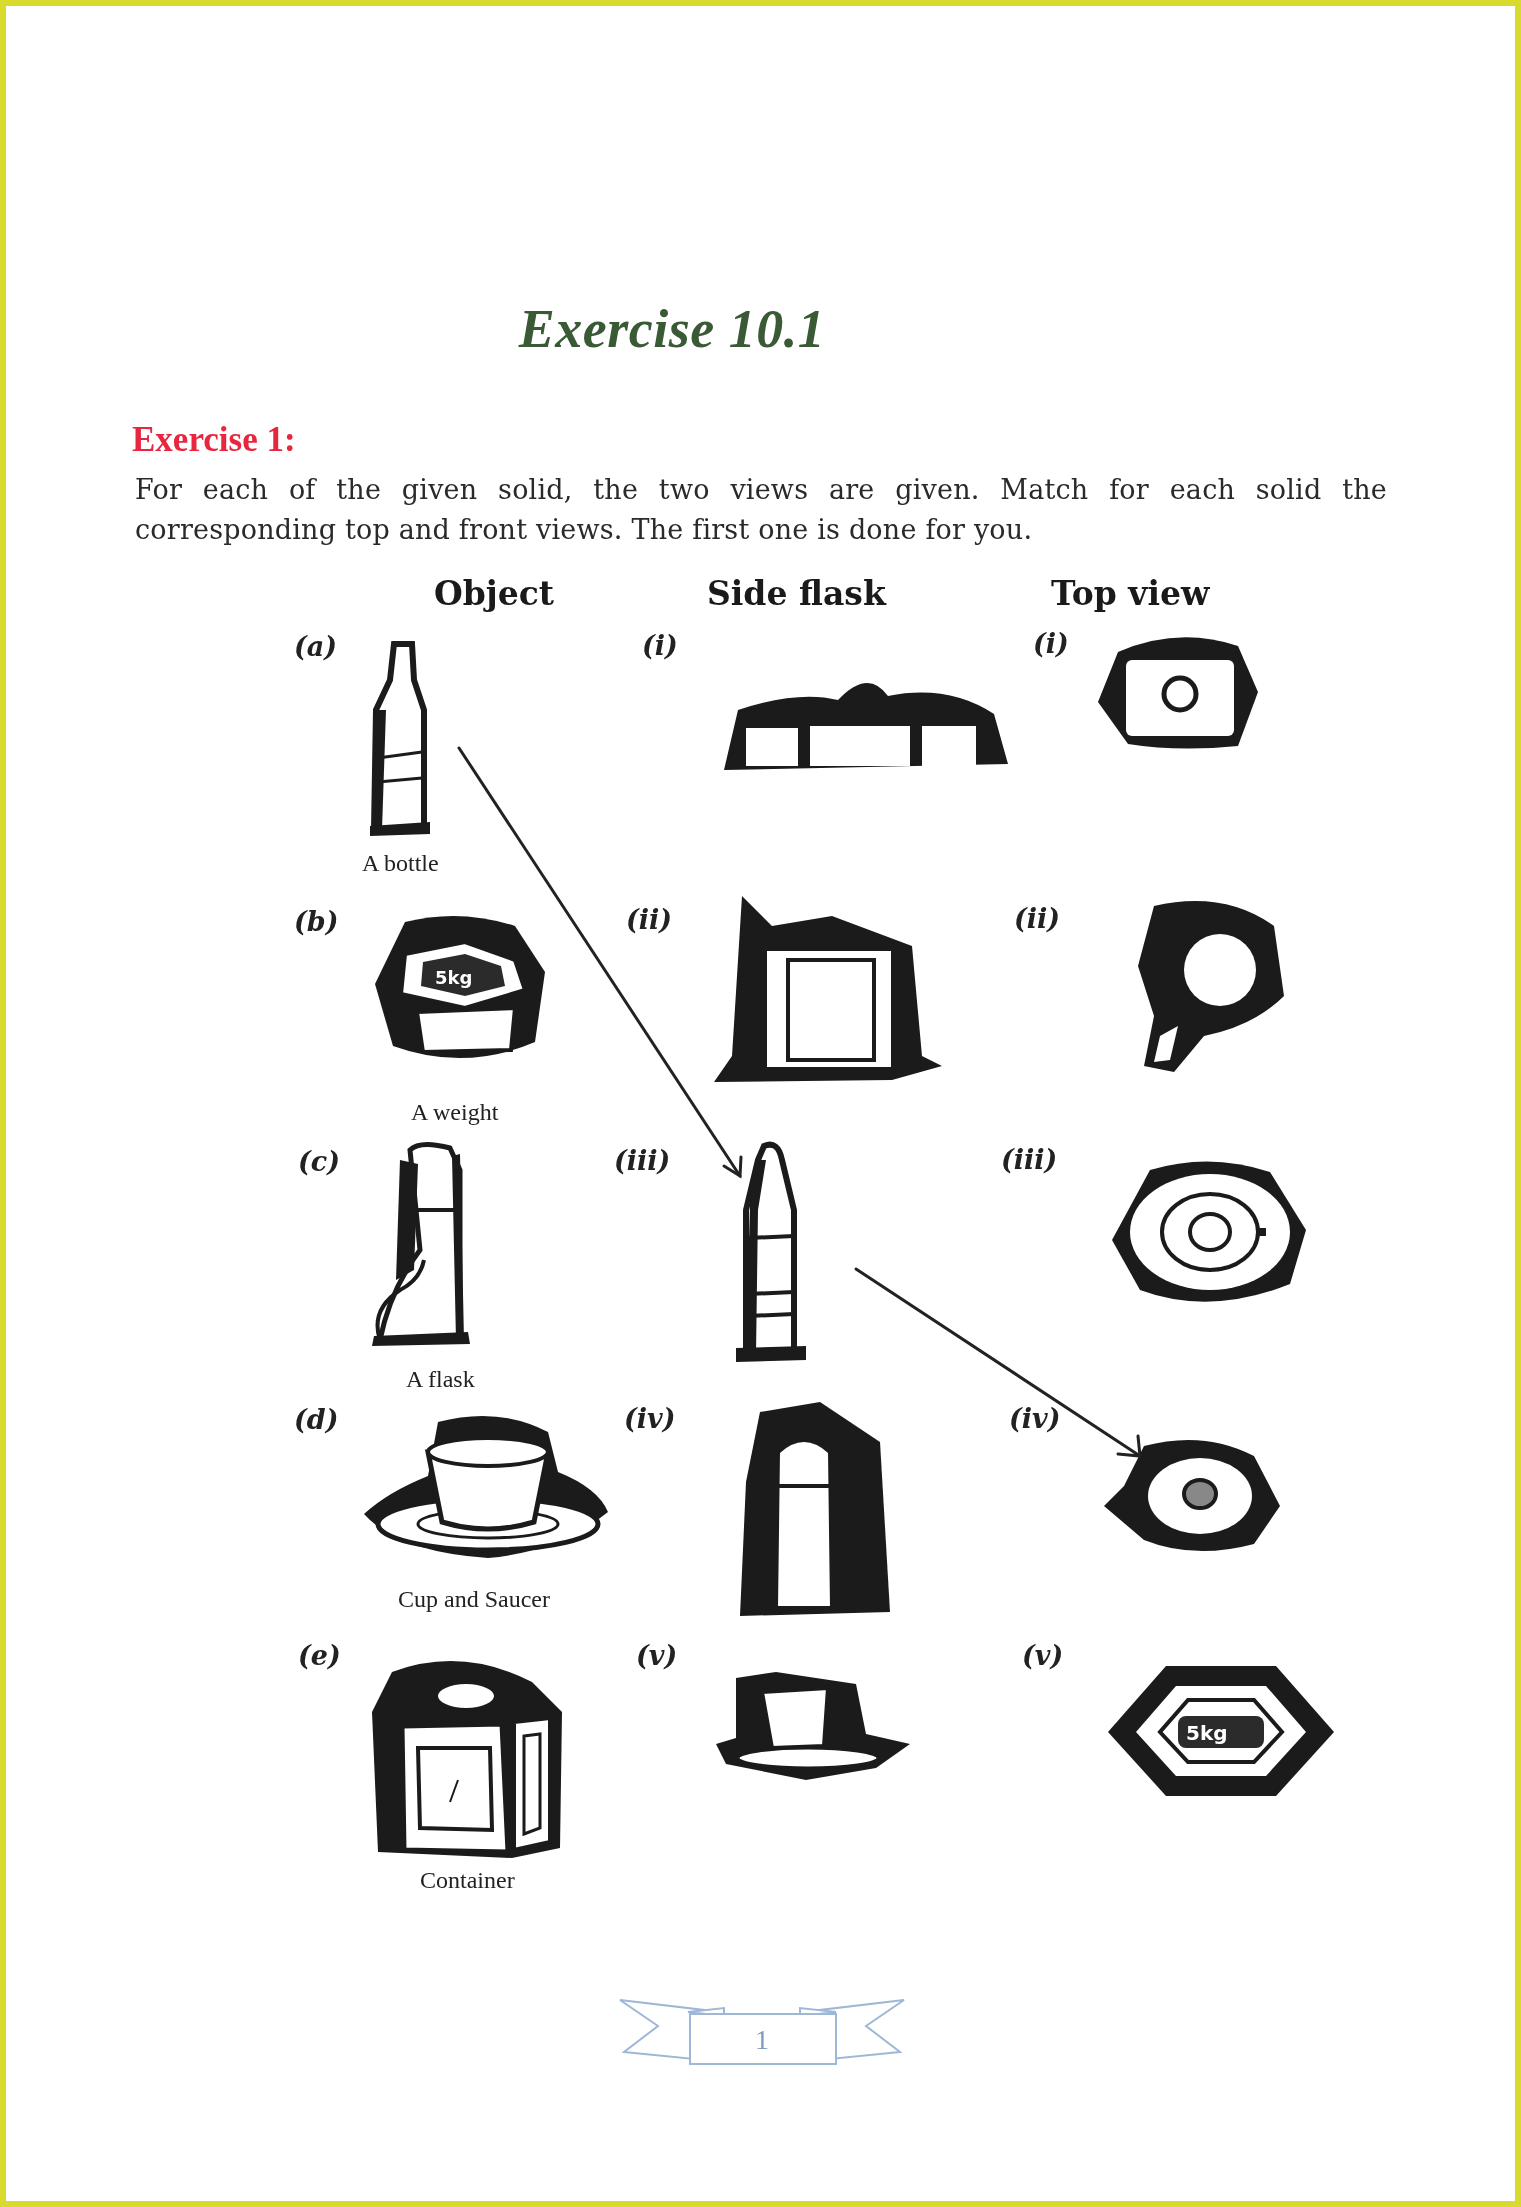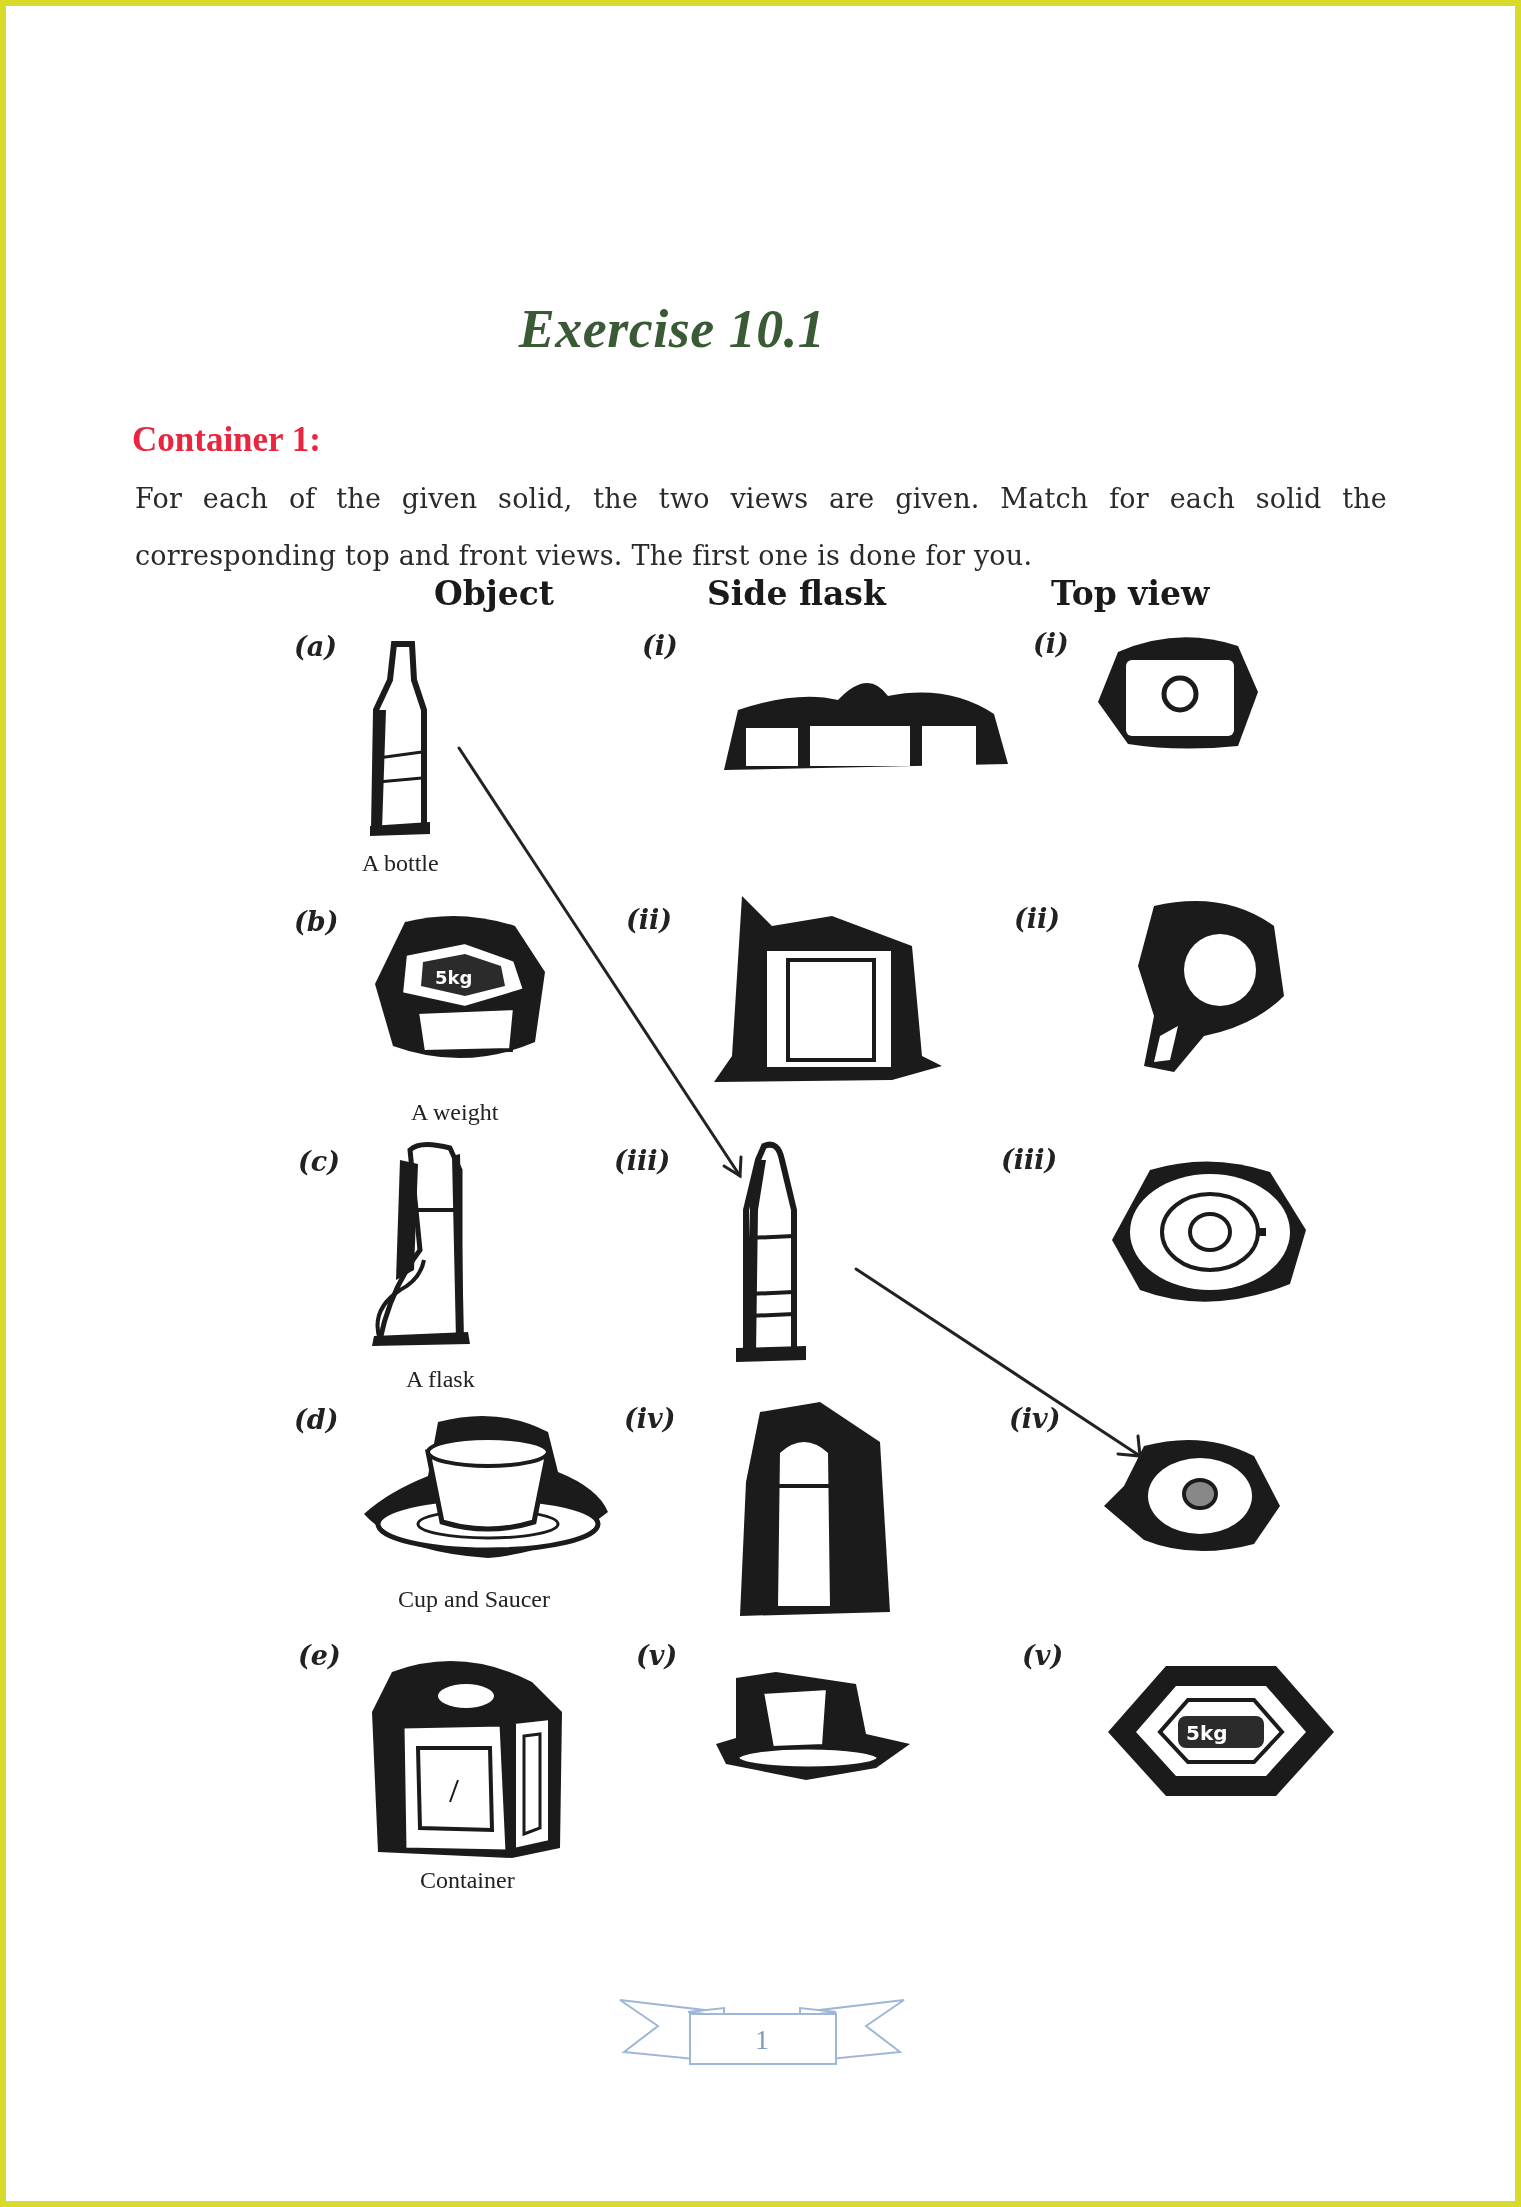--- a/index.html
+++ b/index.html
@@ -13,21 +13,21 @@
     font-family: "Liberation Serif", serif; font-style: italic; font-weight: bold;
     font-size: 54px; color: #3a5a36; letter-spacing: 0.5px;
   }
   .question-label {
     position: absolute; left: 132px; top: 420px;
     font-family: "Liberation Serif", serif; font-weight: bold;
     font-size: 35px; color: #e8263f;
   }
   .question-text {
     position: absolute; left: 135px; top: 470px; width: 1252px;
-    font-family: "DejaVu Serif", serif; font-size: 27px; line-height: 57px;
+    font-family: "DejaVu Serif", serif; font-size: 27px; line-height: 40px;
     color: #2a2a2a; text-align: justify; text-align-last: left;
     letter-spacing: 0.2px;
   }
   .col-header {
     position: absolute; top: 574px;
     font-family: "DejaVu Serif", serif; font-weight: bold; font-size: 33px; color: #1a1a1a;
   }
   .label-roman, .label-alpha {
     position: absolute;
     font-family: "DejaVu Serif", serif; font-style: italic; font-weight: bold;
@@ -46,21 +46,21 @@
     font-family: "Liberation Serif", serif; font-size: 28px; color: #7f9bbf;
   }
 </style>
 </head>
 <body>
 
 <div class="page-border"></div>
 
 <div class="exercise-title">Exercise 10.1</div>
 
-<div class="question-label">Container 1:</div>
+<div class="question-label">Exercise 1:</div>
 <div class="question-text">For each of the given solid, the two views are given. Match for each solid the corresponding top and front views. The first one is done for you.</div>
 
 <div class="col-header" style="left:434px;">Object</div>
 <div class="col-header" style="left:707px;">Side flask</div>
 <div class="col-header" style="left:1051px;">Top view</div>
 
 <div class="label-alpha" style="left:294px; top:631px;">(a)</div>
 <div class="label-alpha" style="left:294px; top:906px;">(b)</div>
 <div class="label-alpha" style="left:298px; top:1146px;">(c)</div>
 <div class="label-alpha" style="left:294px; top:1404px;">(d)</div>

